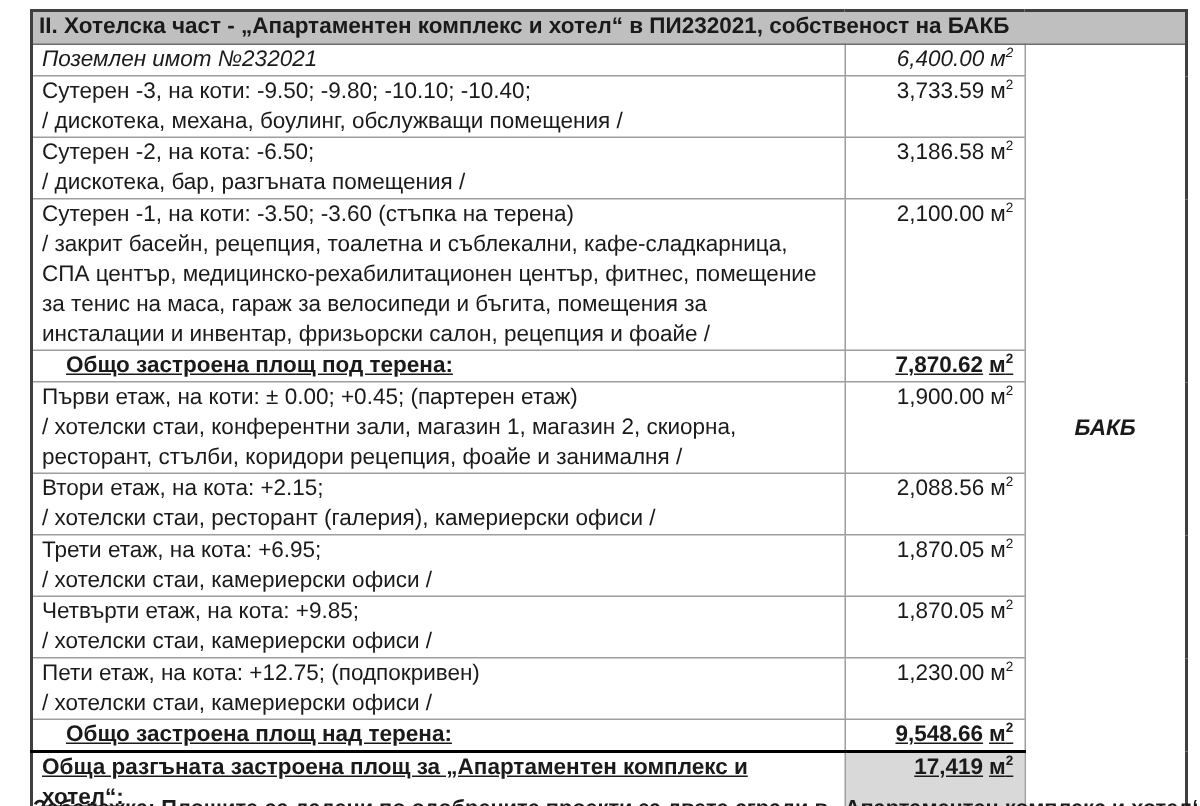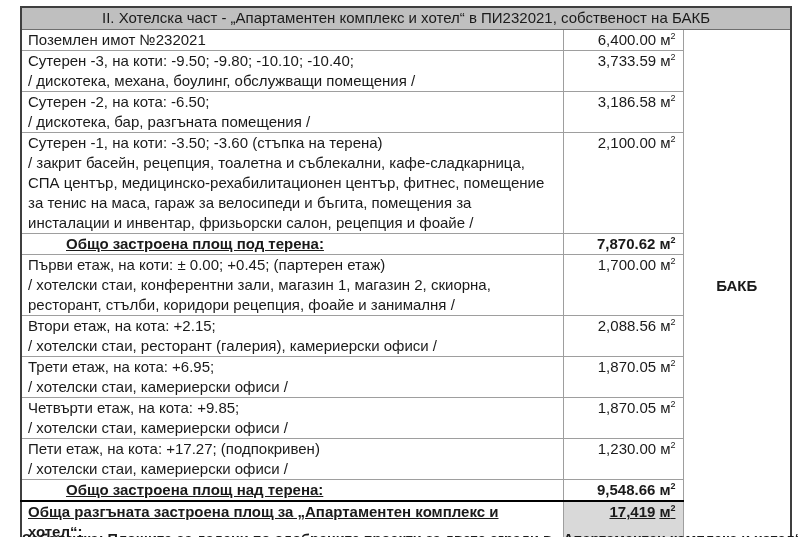--- a/index.html
+++ b/index.html
@@ -26,42 +26,42 @@
   th, td {
     border: 1px solid #9e9e9e;
     padding: 0 6px;
     font-size: 15px;
     line-height: 20px;
     vertical-align: top;
     overflow: hidden;
   }
   tr.hdr th {
     background: #bfbfbf;
-    text-align: center;
-    font-weight: normal;
+    text-align: left;
+    font-weight: bold;
     height: 21px;
     border: 1px solid #6e6e6e;
     padding: 0 4px;
   }
   .c-val { text-align: right; padding-right: 7px; white-space: nowrap; padding-left: 30px; }
   .unit { padding-left: 4px; }
   sup { font-size: 60%; line-height: 0; }
 
   .title, .desc { min-height: 20px; }
 
   
-  tr.plot td { height: 20px; margin-left: 40px; }
+  tr.plot td { font-style: italic; height: 20px; margin-left: 40px; }
 
   
   tr.subtotal td { height: 20px; }
   tr.subtotal .lab {
     font-weight: bold; text-decoration: underline;
-    margin-left: 38px; display: inline-block;
+    margin-left: 16px; display: inline-block;
   }
-  tr.subtotal .c-val { font-weight: bold; }
+  tr.subtotal .c-val { font-weight: bold; text-decoration: underline; }
 
   
   tr.total td { border-top: 2px solid #000; height: 20px; }
   tr.total .lab { font-weight: bold; text-decoration: underline; }
   tr.total .c-val {
     font-weight: bold; text-decoration: underline;
     background: #d9d9d9;
   }
 
   
@@ -128,21 +128,21 @@
         </tr>
         <tr class="subtotal">
           <td class="c-label"><span class="lab">Общо застроена площ под терена:</span></td>
           <td class="c-val"><span>7,870.62</span><span class="unit">м</span><sup>2</sup></td>
         </tr>
         <tr class="item">
           <td class="c-label">
             <div class="title">Първи етаж, на коти: ± 0.00; +0.45; (партерен етаж)</div>
             <div class="desc">/ хотелски стаи, конферентни зали, магазин 1, магазин 2, скиорна, ресторант, стълби, коридори рецепция, фоайе и занималня /</div>
           </td>
-          <td class="c-val"><span>1,700.00</span><span class="unit">м</span><sup>2</sup></td>
+          <td class="c-val"><span>1,900.00</span><span class="unit">м</span><sup>2</sup></td>
         </tr>
         <tr class="item">
           <td class="c-label">
             <div class="title">Втори етаж, на кота: +2.15;</div>
             <div class="desc">/ хотелски стаи, ресторант (галерия), камериерски офиси /</div>
           </td>
           <td class="c-val"><span>2,088.56</span><span class="unit">м</span><sup>2</sup></td>
         </tr>
         <tr class="item">
           <td class="c-label">
@@ -153,21 +153,21 @@
         </tr>
         <tr class="item">
           <td class="c-label">
             <div class="title">Четвърти етаж, на кота: +9.85;</div>
             <div class="desc">/ хотелски стаи, камериерски офиси /</div>
           </td>
           <td class="c-val"><span>1,870.05</span><span class="unit">м</span><sup>2</sup></td>
         </tr>
         <tr class="item">
           <td class="c-label">
-            <div class="title">Пети етаж, на кота: +17.27; (подпокривен)</div>
+            <div class="title">Пети етаж, на кота: +12.75; (подпокривен)</div>
             <div class="desc">/ хотелски стаи, камериерски офиси /</div>
           </td>
           <td class="c-val"><span>1,230.00</span><span class="unit">м</span><sup>2</sup></td>
         </tr>
         <tr class="subtotal">
           <td class="c-label"><span class="lab">Общо застроена площ над терена:</span></td>
           <td class="c-val"><span>9,548.66</span><span class="unit">м</span><sup>2</sup></td>
         </tr>
         <tr class="total">
           <td class="c-label"><span class="lab">Обща разгъната застроена площ за „Апартаментен комплекс и хотел“:</span></td>

